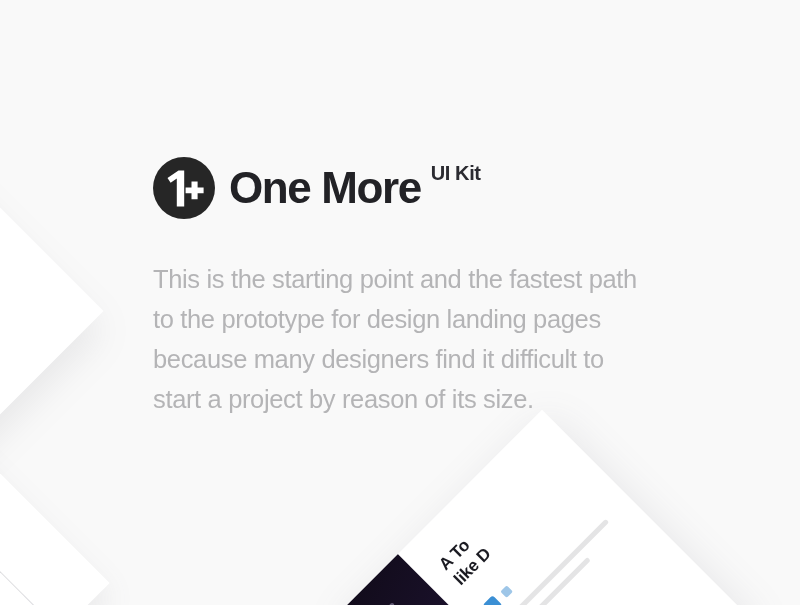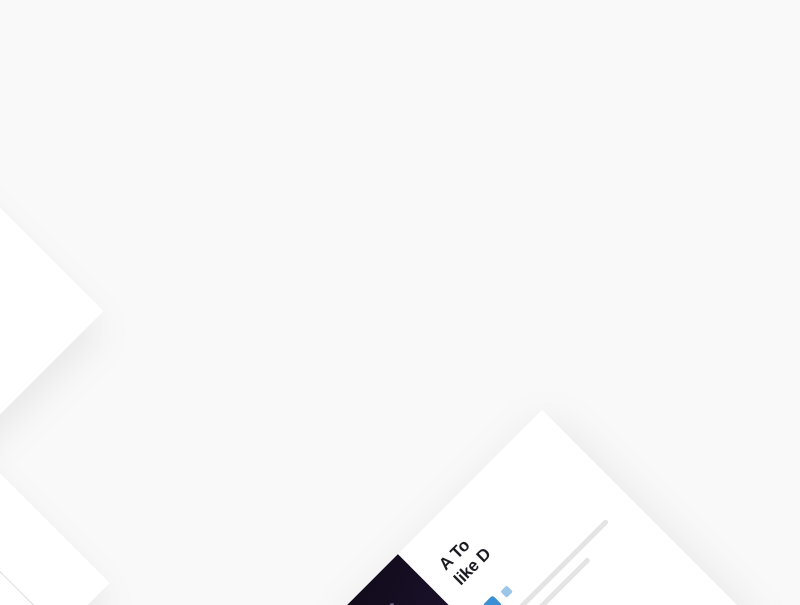--- a/index.html
+++ b/index.html
@@ -214,17 +214,33 @@
       <div class="preview-title"><span>A To</span><br><span>like D</span></div>
       <div class="preview-accent"></div>
       <div class="preview-accent soft"></div>
       <div class="preview-sub"></div>
       <div class="preview-sub s2"></div>
     </div>
   </div>
 
   <div class="content">
 
-
+    <div class="brand-row">
+
+      <div class="logo-mark">
+        <svg width="62" height="62" viewBox="0 0 62 62" aria-hidden="true">
+
+          <path d="M14.5 21.0 L25.5 13.5 L31.2 13.5 L31.2 49.5 L23.8 49.5 L23.8 21.6 L17.6 25.8 Z" fill="#ffffff"></path>
+
+          <path d="M38.5 24.6 L44.6 24.6 L44.6 30.4 L50.6 30.4 L50.6 36.3 L44.6 36.3 L44.6 42.2 L38.5 42.2 L38.5 36.3 L32.6 36.3 L32.6 30.4 L38.5 30.4 Z" fill="#ffffff"></path>
+        </svg>
+      </div>
+
+      <div class="wordmark">One More</div>
+
+      <div class="kicker">UI Kit</div>
+    </div>
+
+    <p class="lede">This is the starting point and the fastest path to the prototype for design landing pages because many designers find it difficult to start a project by reason of its size.</p>
 
   </div>
 
 </div>
 
 </body></html>

